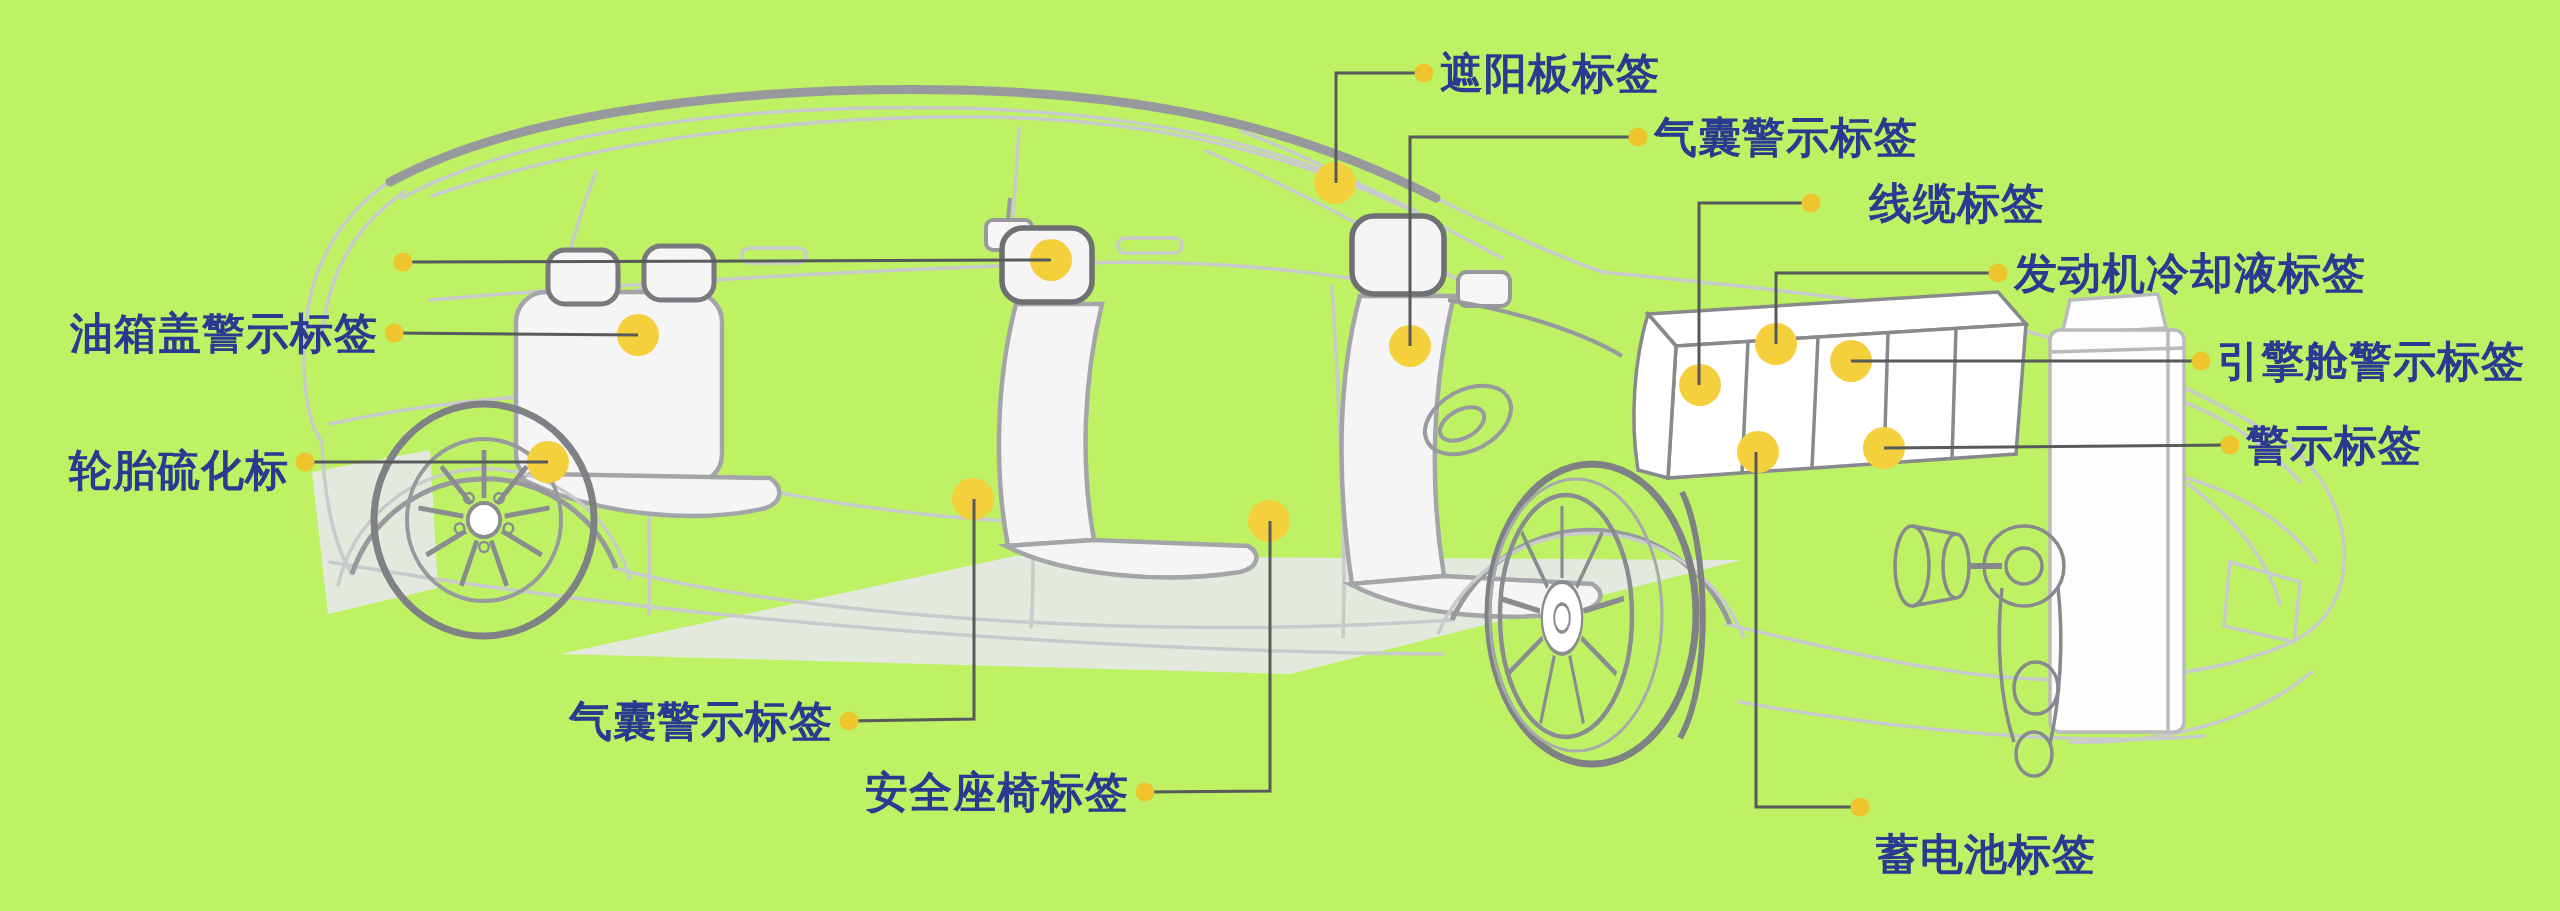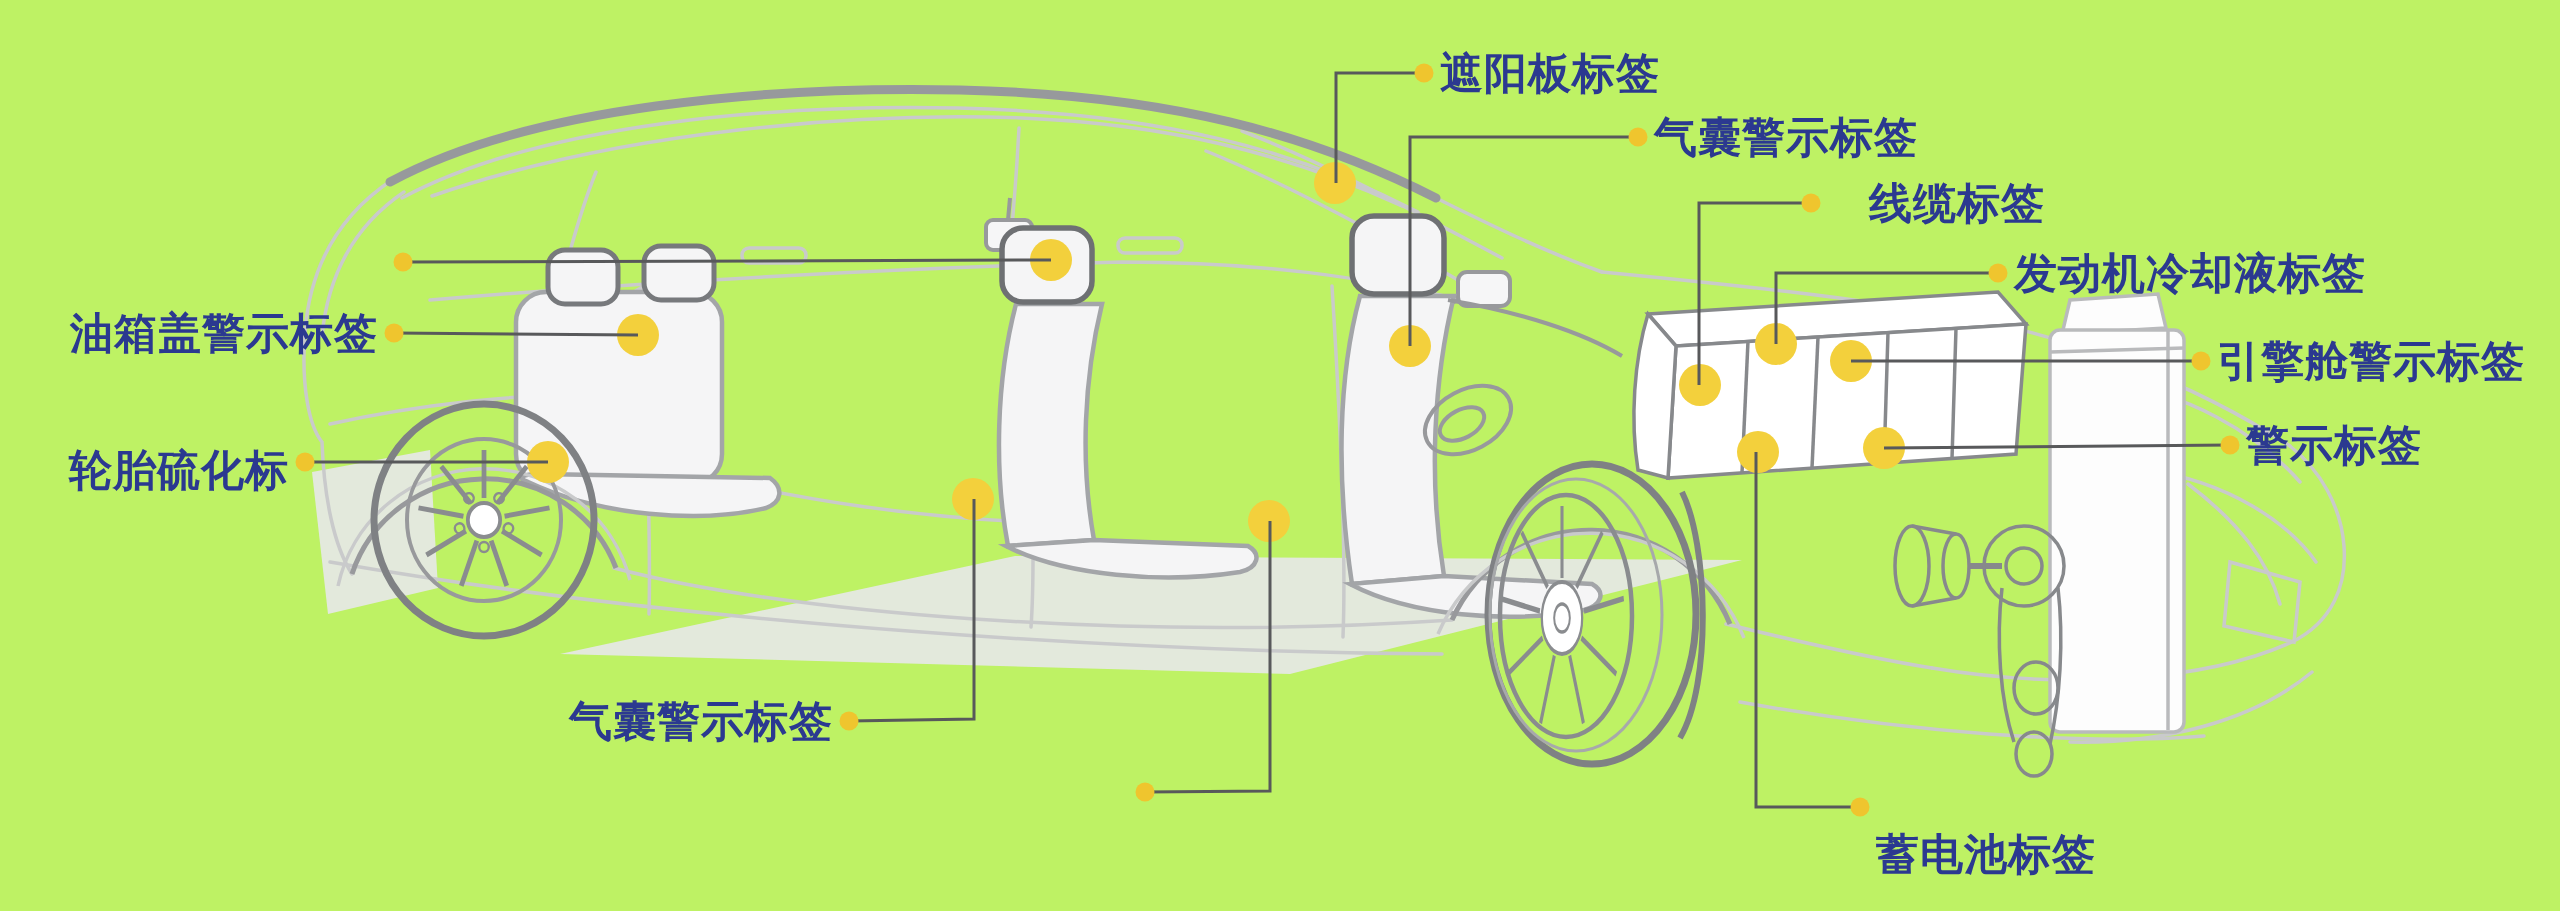--- a/index.html
+++ b/index.html
@@ -228,15 +228,16 @@
       <div class="callout-label" style="top: 73px; color: rgb(43, 57, 144); left: 1440px;">遮阳板标签</div>
       <div class="callout-label" style="top: 137px; color: rgb(43, 57, 144); left: 1654px;">气囊警示标签</div>
       <div class="callout-label" style="top: 203px; color: rgb(43, 57, 144); left: 1827px; margin-left: 42px;">线缆标签</div>
       <div class="callout-label" style="top: 361px; color: rgb(43, 57, 144); left: 2217px;">引擎舱警示标签</div>
       <div class="callout-label" style="top: 273px; color: rgb(43, 57, 144); left: 2014px;">发动机冷却液标签</div>
       <div class="callout-label" style="top: 445px; color: rgb(43, 57, 144); left: 2246px;">警示标签</div>
       <div class="callout-label" style="top: 854px; color: rgb(43, 57, 144); left: 1876px;">蓄电池标签</div>
       <div class="callout-label" style="top: 333px; color: rgb(43, 57, 144); right: 2182px; text-align: left;">油箱盖警示标签</div>
       <div class="callout-label" style="top: 462px; color: rgb(43, 57, 144); right: 2271px; text-align: center; margin-top: 8px;">轮胎硫化标</div>
       <div class="callout-label" style="top: 721px; color: rgb(43, 57, 144); right: 1727px; text-align: right;">气囊警示标签</div>
+      <div class="callout-label" style="top: 792px; color: rgb(43, 57, 144); right: 1431px; text-align: right;">安全座椅标签</div>
     </div>
 
 </div>
 
 </body></html>

